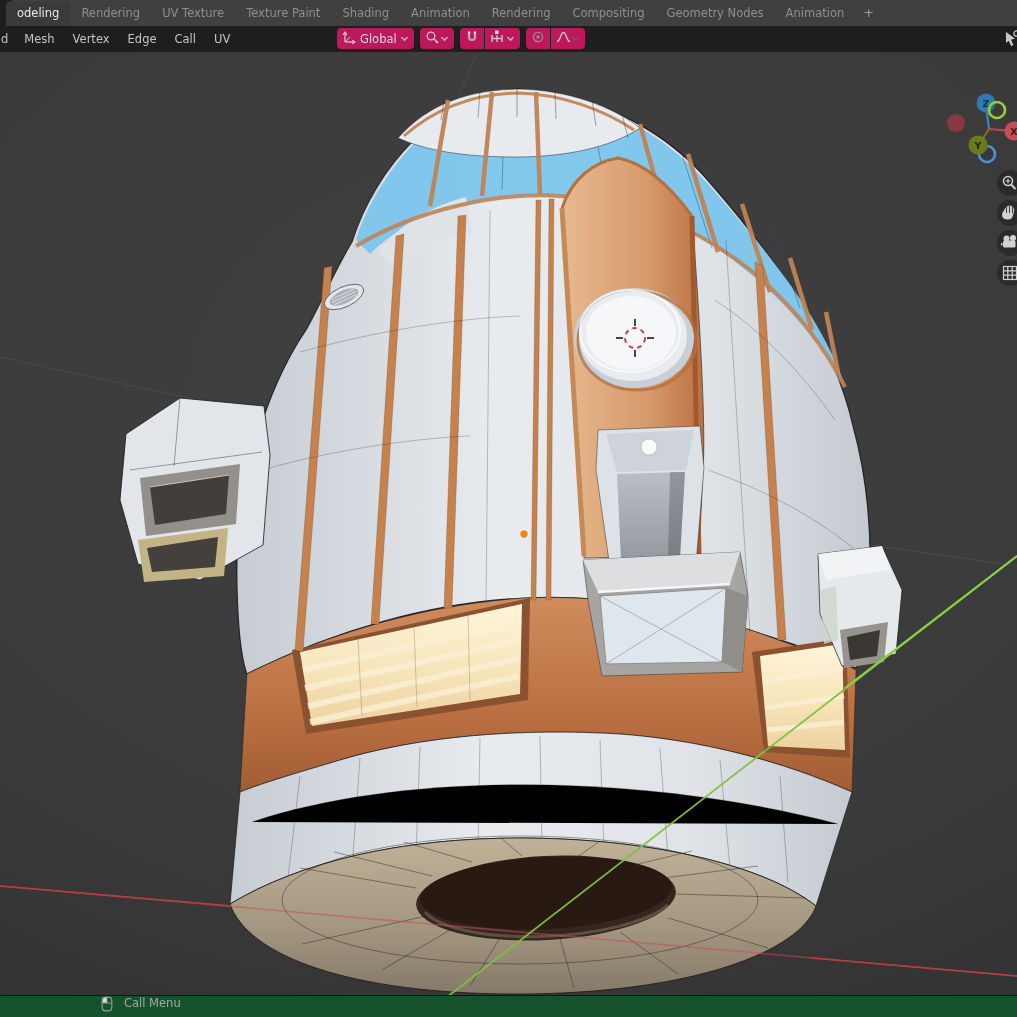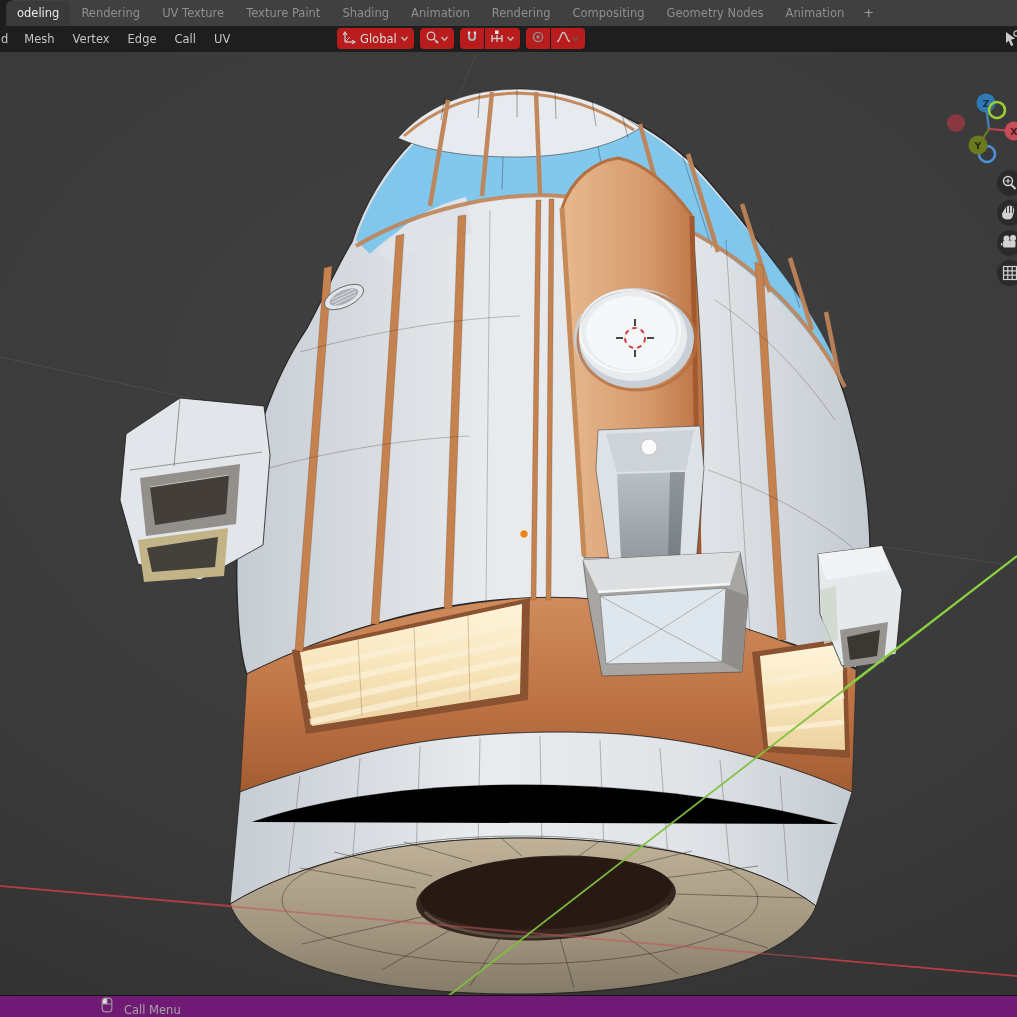--- a/index.html
+++ b/index.html
@@ -10,32 +10,32 @@
           display:flex;align-items:flex-end;z-index:30;white-space:nowrap}
   .tab{font-size:11.5px;color:#8f8f8f;padding:5px 11px 6px;border-radius:5px 5px 0 0}
   .tab.active{background:#3a3a3a;color:#e9e9e9;margin-left:-6px}
   .tab.plus{padding:5px 8px 6px;color:#9b9b9b;font-size:13px}
   
   .menurow{position:absolute;top:26px;left:0;right:0;height:26px;background:#1e1e1e;
            display:flex;align-items:center;z-index:30}
   .menu{font-size:11.5px;color:#c5c5c5;padding:0 9px}
   .menu.clipped{padding:0 7px 0 1px}
   .toolgroups{position:absolute;left:337px;top:2px;display:flex;gap:6px;height:21px}
-  .grp{display:flex;align-items:center;background:#b91c1c;border-radius:4px;height:21px}
+  .grp{display:flex;align-items:center;background:#be185d;border-radius:4px;height:21px}
   .seg{display:flex;align-items:center;height:21px;padding:0 5px}
   .seg+.seg{border-left:1px solid #1c1c1c}
   .lbl{font-size:11.5px;color:#dddddd;padding:0 3px}
   .hdr-right-icon{position:absolute;left:1003px;top:3px}
   
   .viewport{position:absolute;top:52px;left:0;width:1017px;height:944px;overflow:hidden;
             background:radial-gradient(ellipse 120% 95% at 50% 36%,#414141 0%,#3a3a3a 55%,#2c2c2c 100%)}
   .scene{position:absolute;top:-52px;left:0}
   
-  .statusbar{position:absolute;bottom:0;left:0;right:0;height:21px;background:#701a75;
-             border-top:1px solid #141414;display:flex;align-items:flex-end;z-index:30}
+  .statusbar{position:absolute;bottom:0;left:0;right:0;height:21px;background:#14532d;
+             border-top:1px solid #141414;display:flex;align-items:flex-start;z-index:30}
   .statusbar .hint{font-size:11.5px;color:#a6a6a6;margin-left:11px}
   .mouse-ico{margin-left:101px}
 </style>
 </head>
 <body>
 
 <div class="topbar">
   <div class="tab active">odeling</div>
   <div class="tab">Rendering</div>
   <div class="tab">UV Texture</div>

